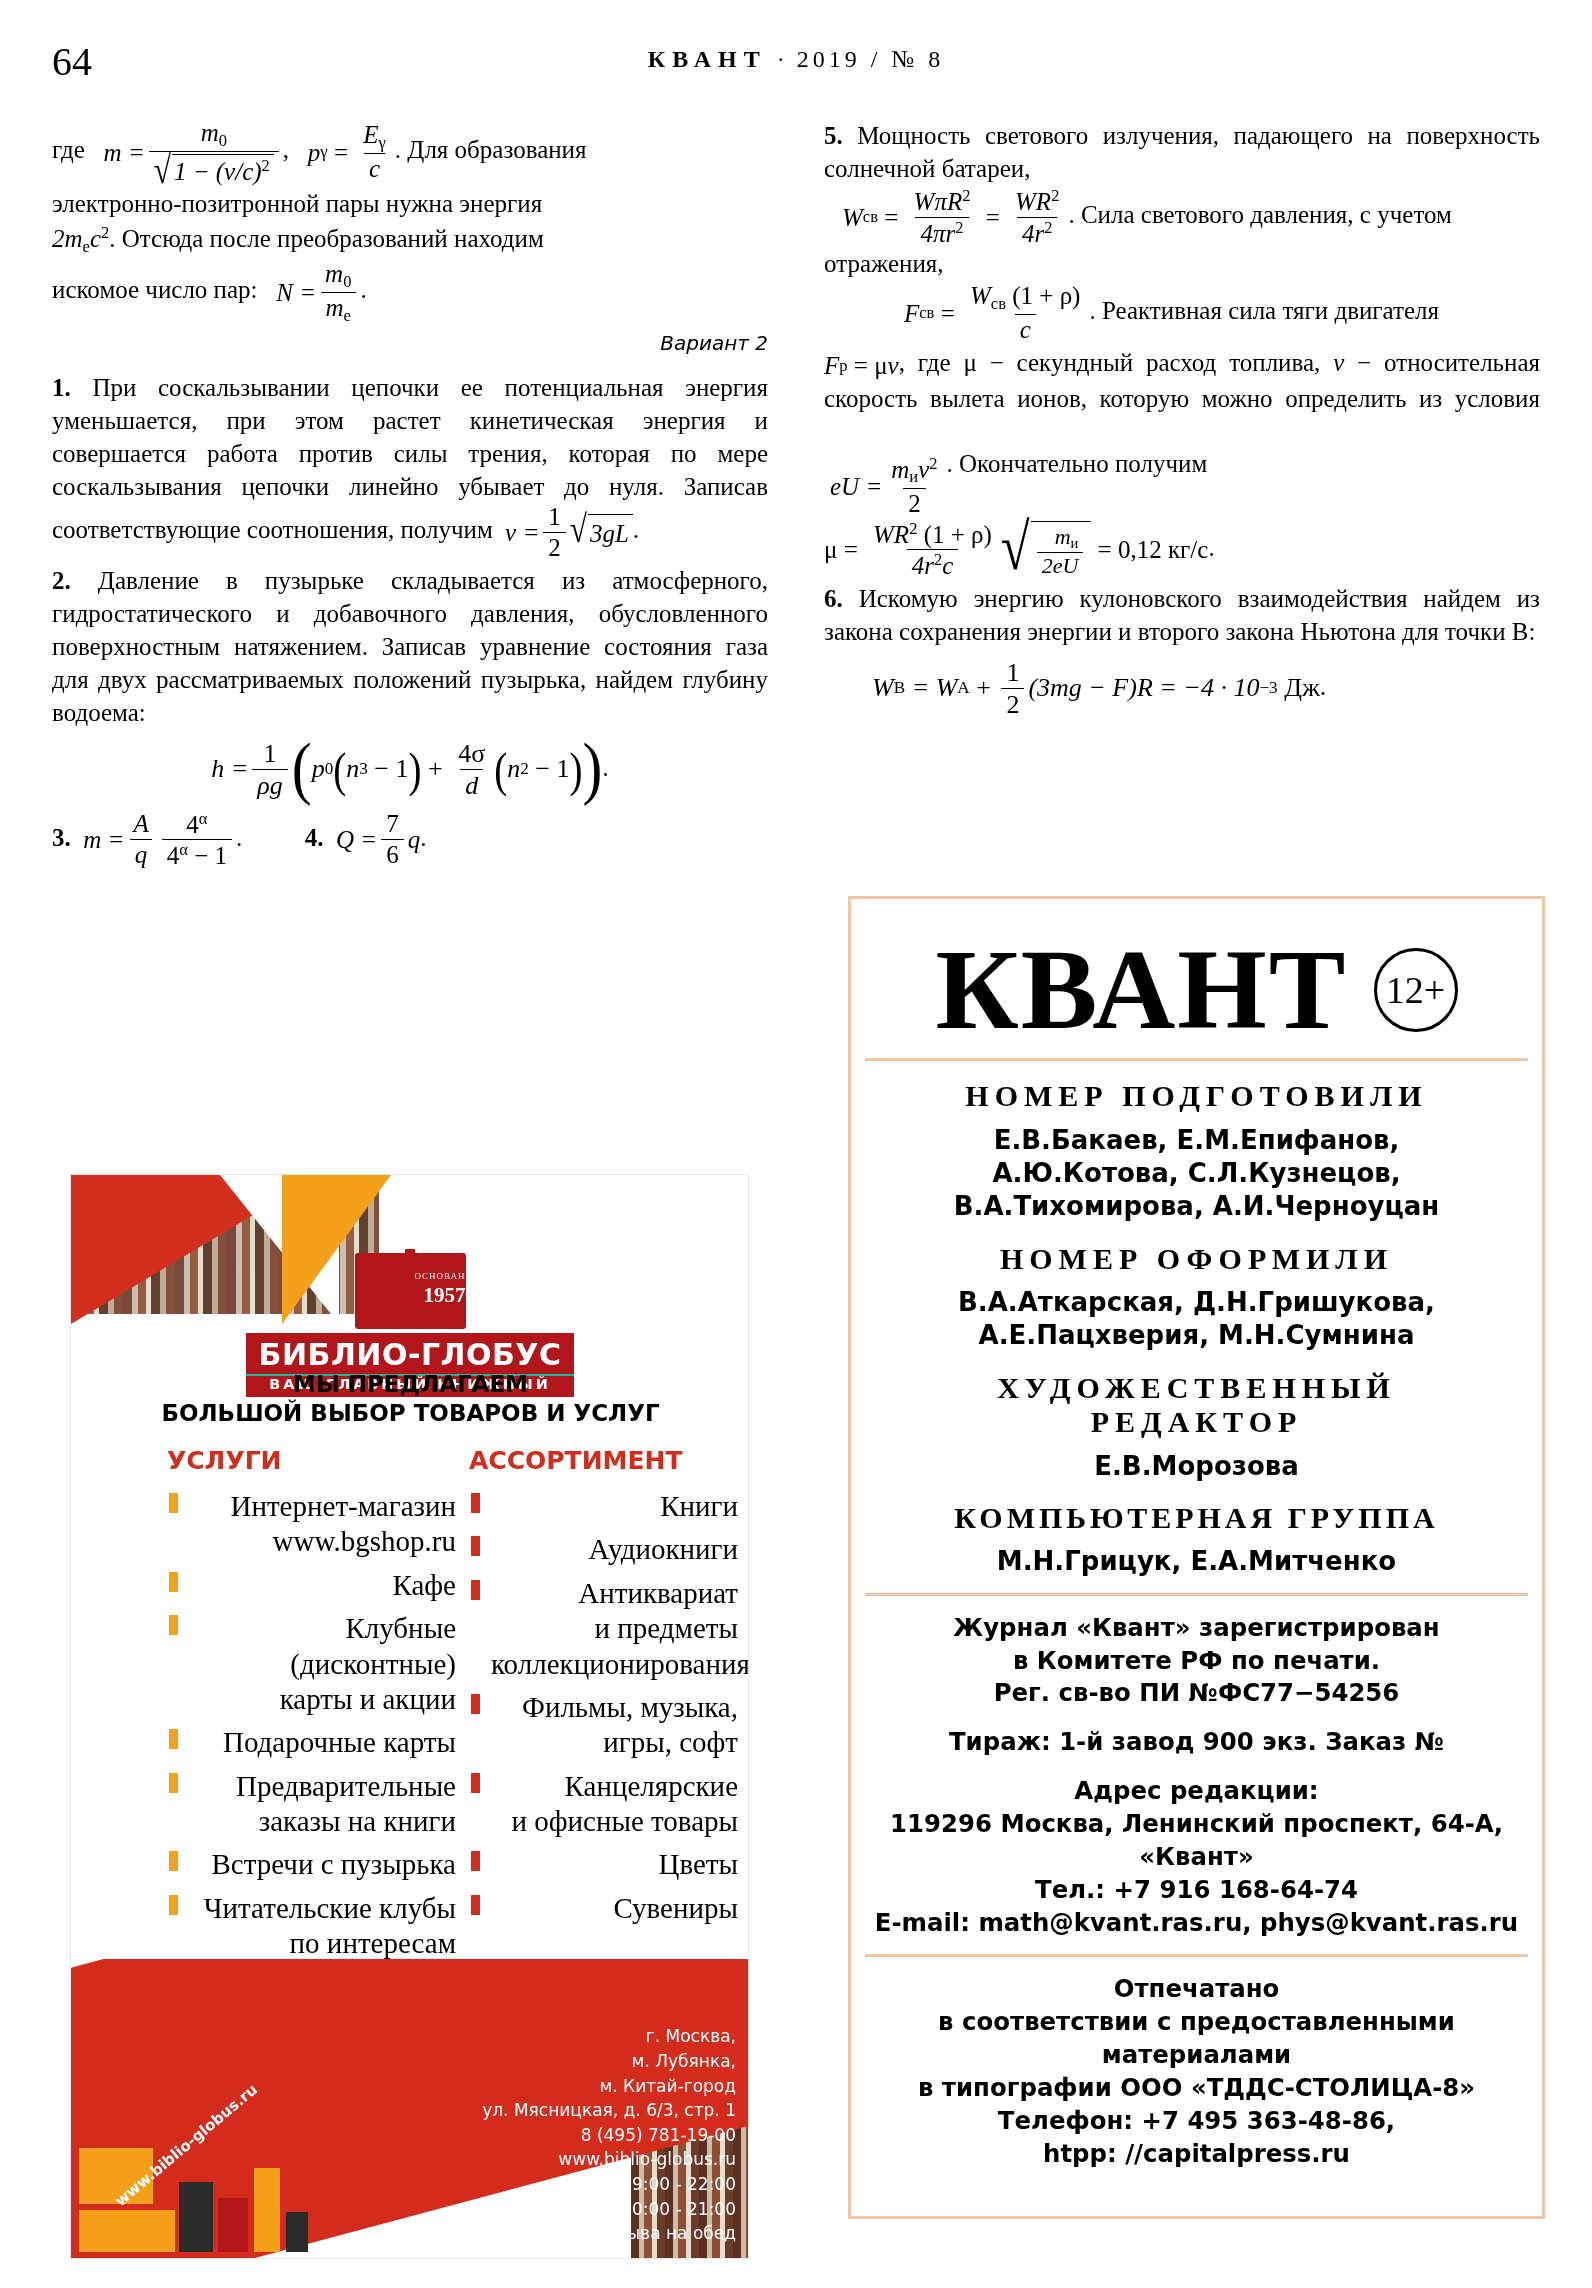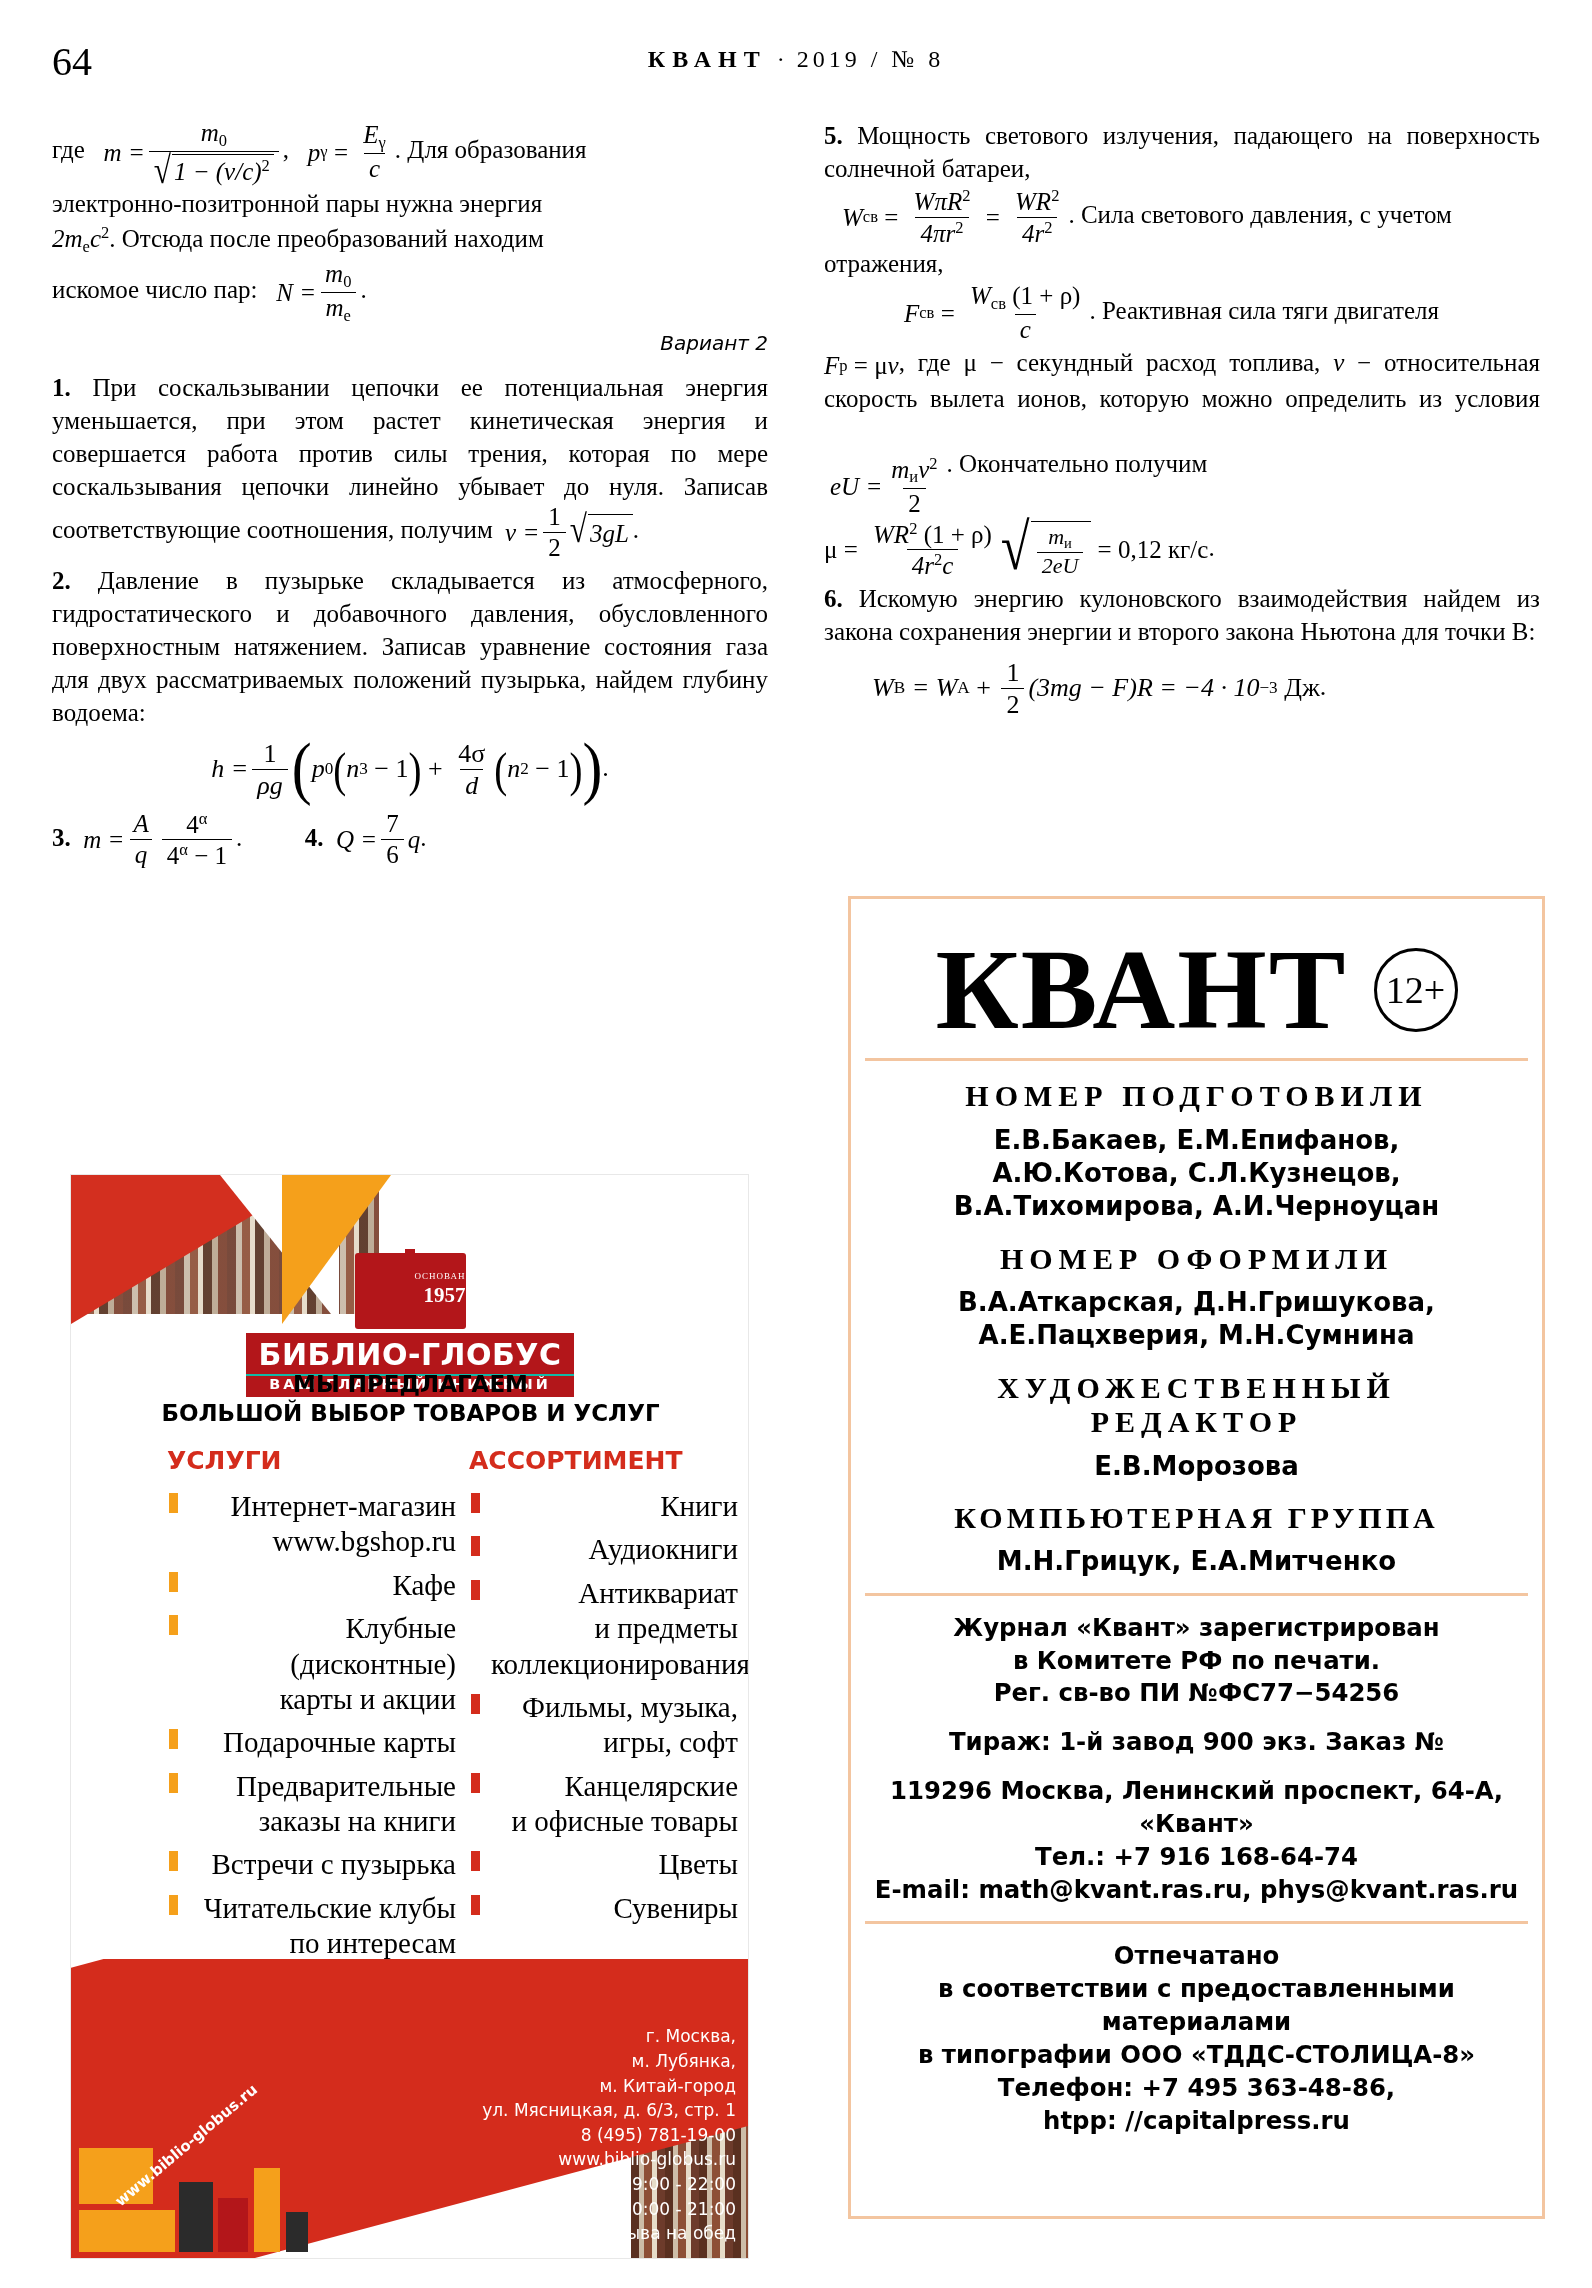--- a/index.html
+++ b/index.html
@@ -326,21 +326,21 @@
     <div class="p" style="text-align:left;">
       <span class="eqrow math">
         <span class="mu">μ =</span>&nbsp;
         <span class="frac">
           <span class="num"><span class="mi">WR</span><span class="sup">2</span><span class="mu">&nbsp;<span>(1 + ρ)</span></span></span>
           <span class="den"><span class="mi">4r</span><span class="sup">2</span><span class="mi">c</span></span>
         </span>
         <span class="sqrt">
             <span class="rad" style="font-size:2.1em;">√</span>
             <span class="body" style="padding-top:3px;">
-          <span class="frac" style="font-size:0.88em;">
+          <span class="frac" style="font-size:0.88em;align-items:flex-end;">
             <span class="num"><span class="mi">m</span><span class="sub">и</span></span>
             <span class="den"><span class="mi">2eU</span></span>
           </span>
         </span>
           </span>
         <span class="mu">&nbsp;<span>= 0,12 кг/с</span></span>
       </span><span class="mu">.</span>
     </div>
 
     <div class="p">
@@ -481,20 +481,21 @@
 
       <div class="colo-rule" style="margin:14px 0 0 0;"></div>
 
       <div class="gap"></div>
       <div class="blk-sans" style="white-space:pre-line;">Журнал «Квант» зарегистрирован
 в Комитете РФ по печати.
 Рег.  св-во ПИ №ФС77−54256</div>
       <div class="gap"></div>
       <div class="blk-sans big">Тираж: 1-й завод 900 экз. Заказ №</div>
       <div class="gap"></div>
+      <div class="blk-sans">Адрес редакции:</div>
       <div class="blk-sans" style="white-space:pre-line;">119296 Москва, Ленинский проспект,  64-А,
 «Квант»</div>
       <div class="blk-sans">Тел.: +7 916 168-64-74</div>
       <div class="blk-sans">E-mail: math@kvant.ras.ru,  phys@kvant.ras.ru</div>
 
       <div class="colo-rule" style="margin:14px 0 0 0;"></div>
 
       <div class="gap"></div>
       <div class="blk-sans" style="white-space:pre-line;">Отпечатано
 в соответствии с предоставленными

